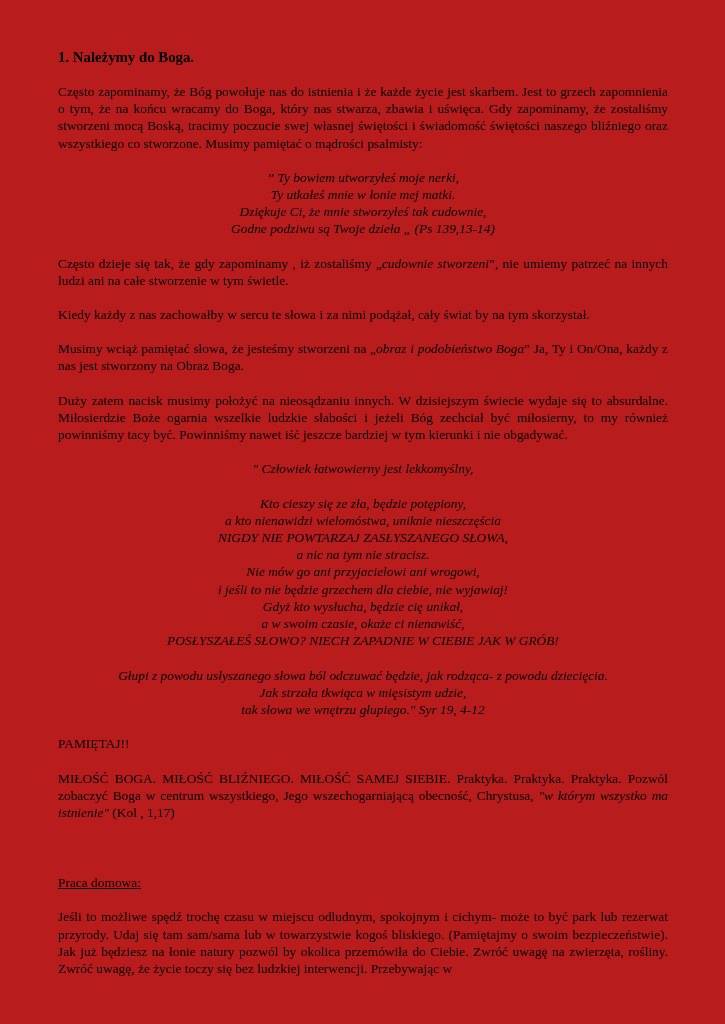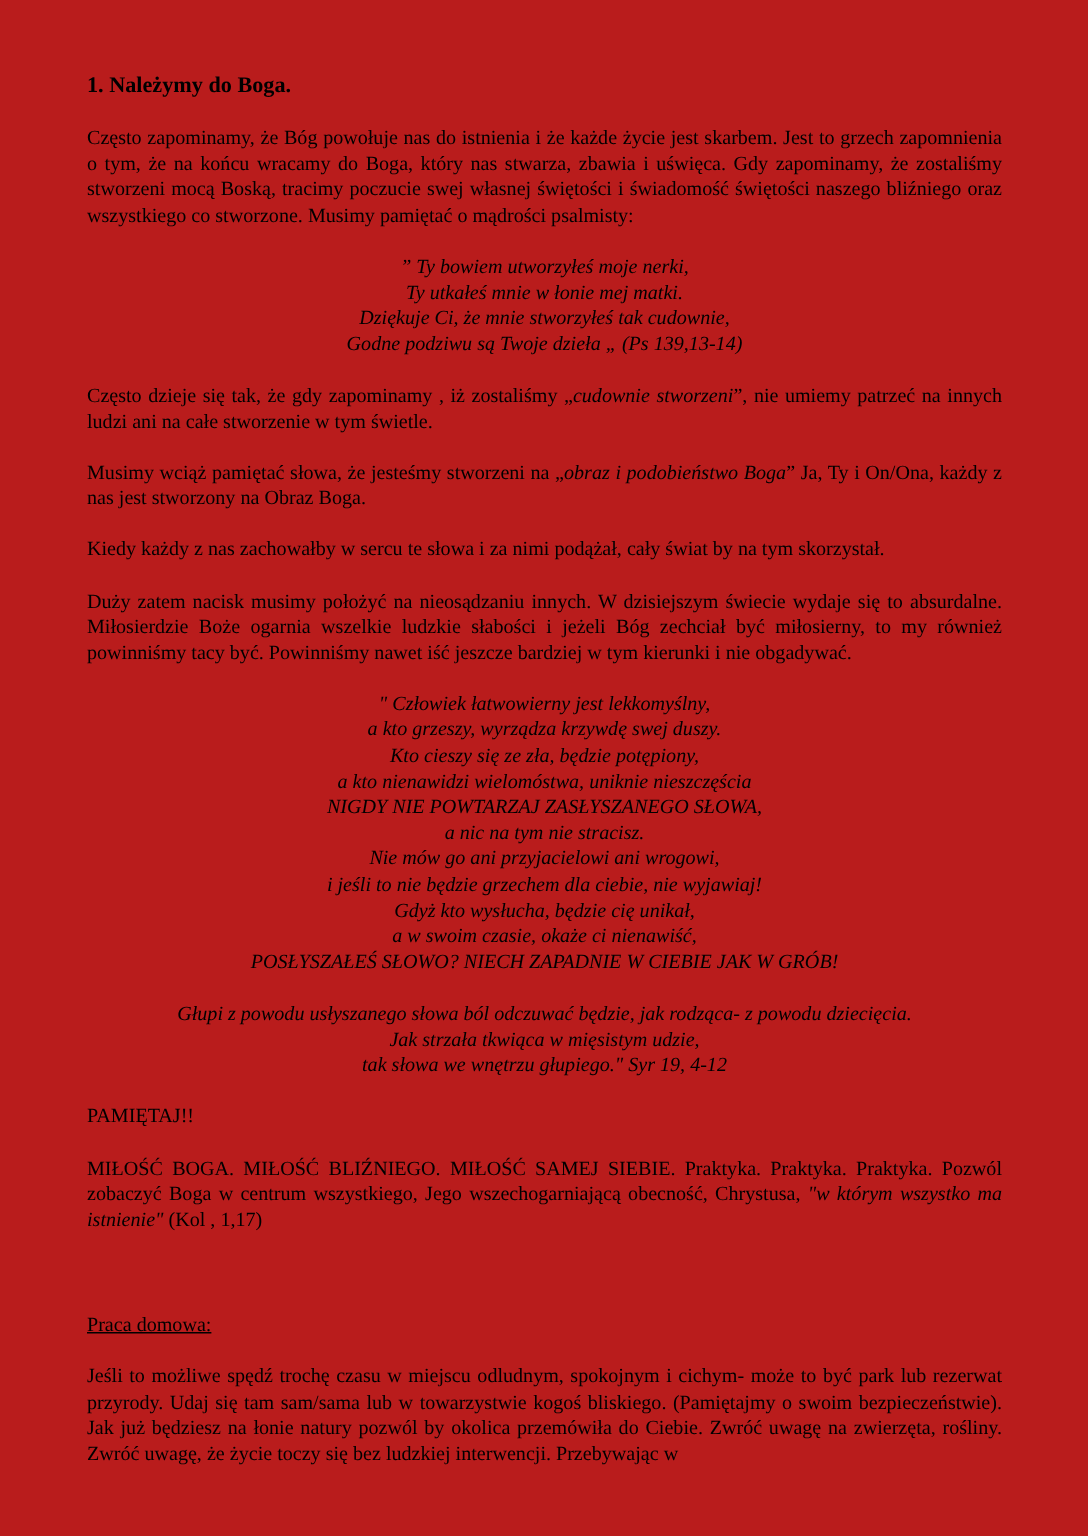--- a/index.html
+++ b/index.html
@@ -54,29 +54,29 @@
 
   <div class="quote">
     <span>” Ty bowiem utworzyłeś moje nerki,</span><br>
     <span>Ty utkałeś mnie w łonie mej matki.</span><br>
     <span>Dziękuje Ci, że mnie stworzyłeś tak cudownie,</span><br>
     <span>Godne podziwu są Twoje dzieła „ (Ps 139,13-14)</span>
   </div>
 
   <p class="para"><span>Często dzieje się tak, że gdy zapominamy , iż zostaliśmy „</span><span class="italic">cudownie stworzeni</span><span>”, nie umiemy patrzeć na innych ludzi ani na całe stworzenie w tym świetle.</span></p>
 
+  <p class="para">Kiedy każdy z nas zachowałby w sercu te słowa i za nimi podążał, cały świat by na tym skorzystał.</p>
+
   <p class="para"><span>Musimy wciąż pamiętać słowa, że jesteśmy stworzeni na „</span><span class="italic">obraz i podobieństwo Boga</span><span>” Ja, Ty i On/Ona, każdy z nas jest stworzony na Obraz Boga.</span></p>
-
-  <p class="para">Kiedy każdy z nas zachowałby w sercu te słowa i za nimi podążał, cały świat by na tym skorzystał.</p>
 
   <p class="para">Duży zatem nacisk musimy położyć na nieosądzaniu innych. W dzisiejszym świecie wydaje się to absurdalne. Miłosierdzie Boże ogarnia wszelkie ludzkie słabości i jeżeli Bóg zechciał być miłosierny, to my również powinniśmy tacy być. Powinniśmy nawet iść jeszcze bardziej w tym kierunki i nie obgadywać.</p>
 
   <div class="quote">
     <span>" Człowiek łatwowierny jest lekkomyślny,</span><br>
-    <span>a kto grzeszy, wyrządza krzywdę swej duszy.</span><br>
+    <br>
     <span>Kto cieszy się ze zła, będzie potępiony,</span><br>
     <span>a kto nienawidzi wielomóstwa, uniknie nieszczęścia</span><br>
     <span>NIGDY NIE POWTARZAJ ZASŁYSZANEGO SŁOWA,</span><br>
     <span>a nic na tym nie stracisz.</span><br>
     <span>Nie mów go ani przyjacielowi ani wrogowi,</span><br>
     <span>i jeśli to nie będzie grzechem dla ciebie, nie wyjawiaj!</span><br>
     <span>Gdyż kto wysłucha, będzie cię unikał,</span><br>
     <span>a w swoim czasie, okaże ci nienawiść,</span><br>
     <span>POSŁYSZAŁEŚ SŁOWO? NIECH ZAPADNIE W CIEBIE JAK W GRÓB!</span><br>
     <br>

